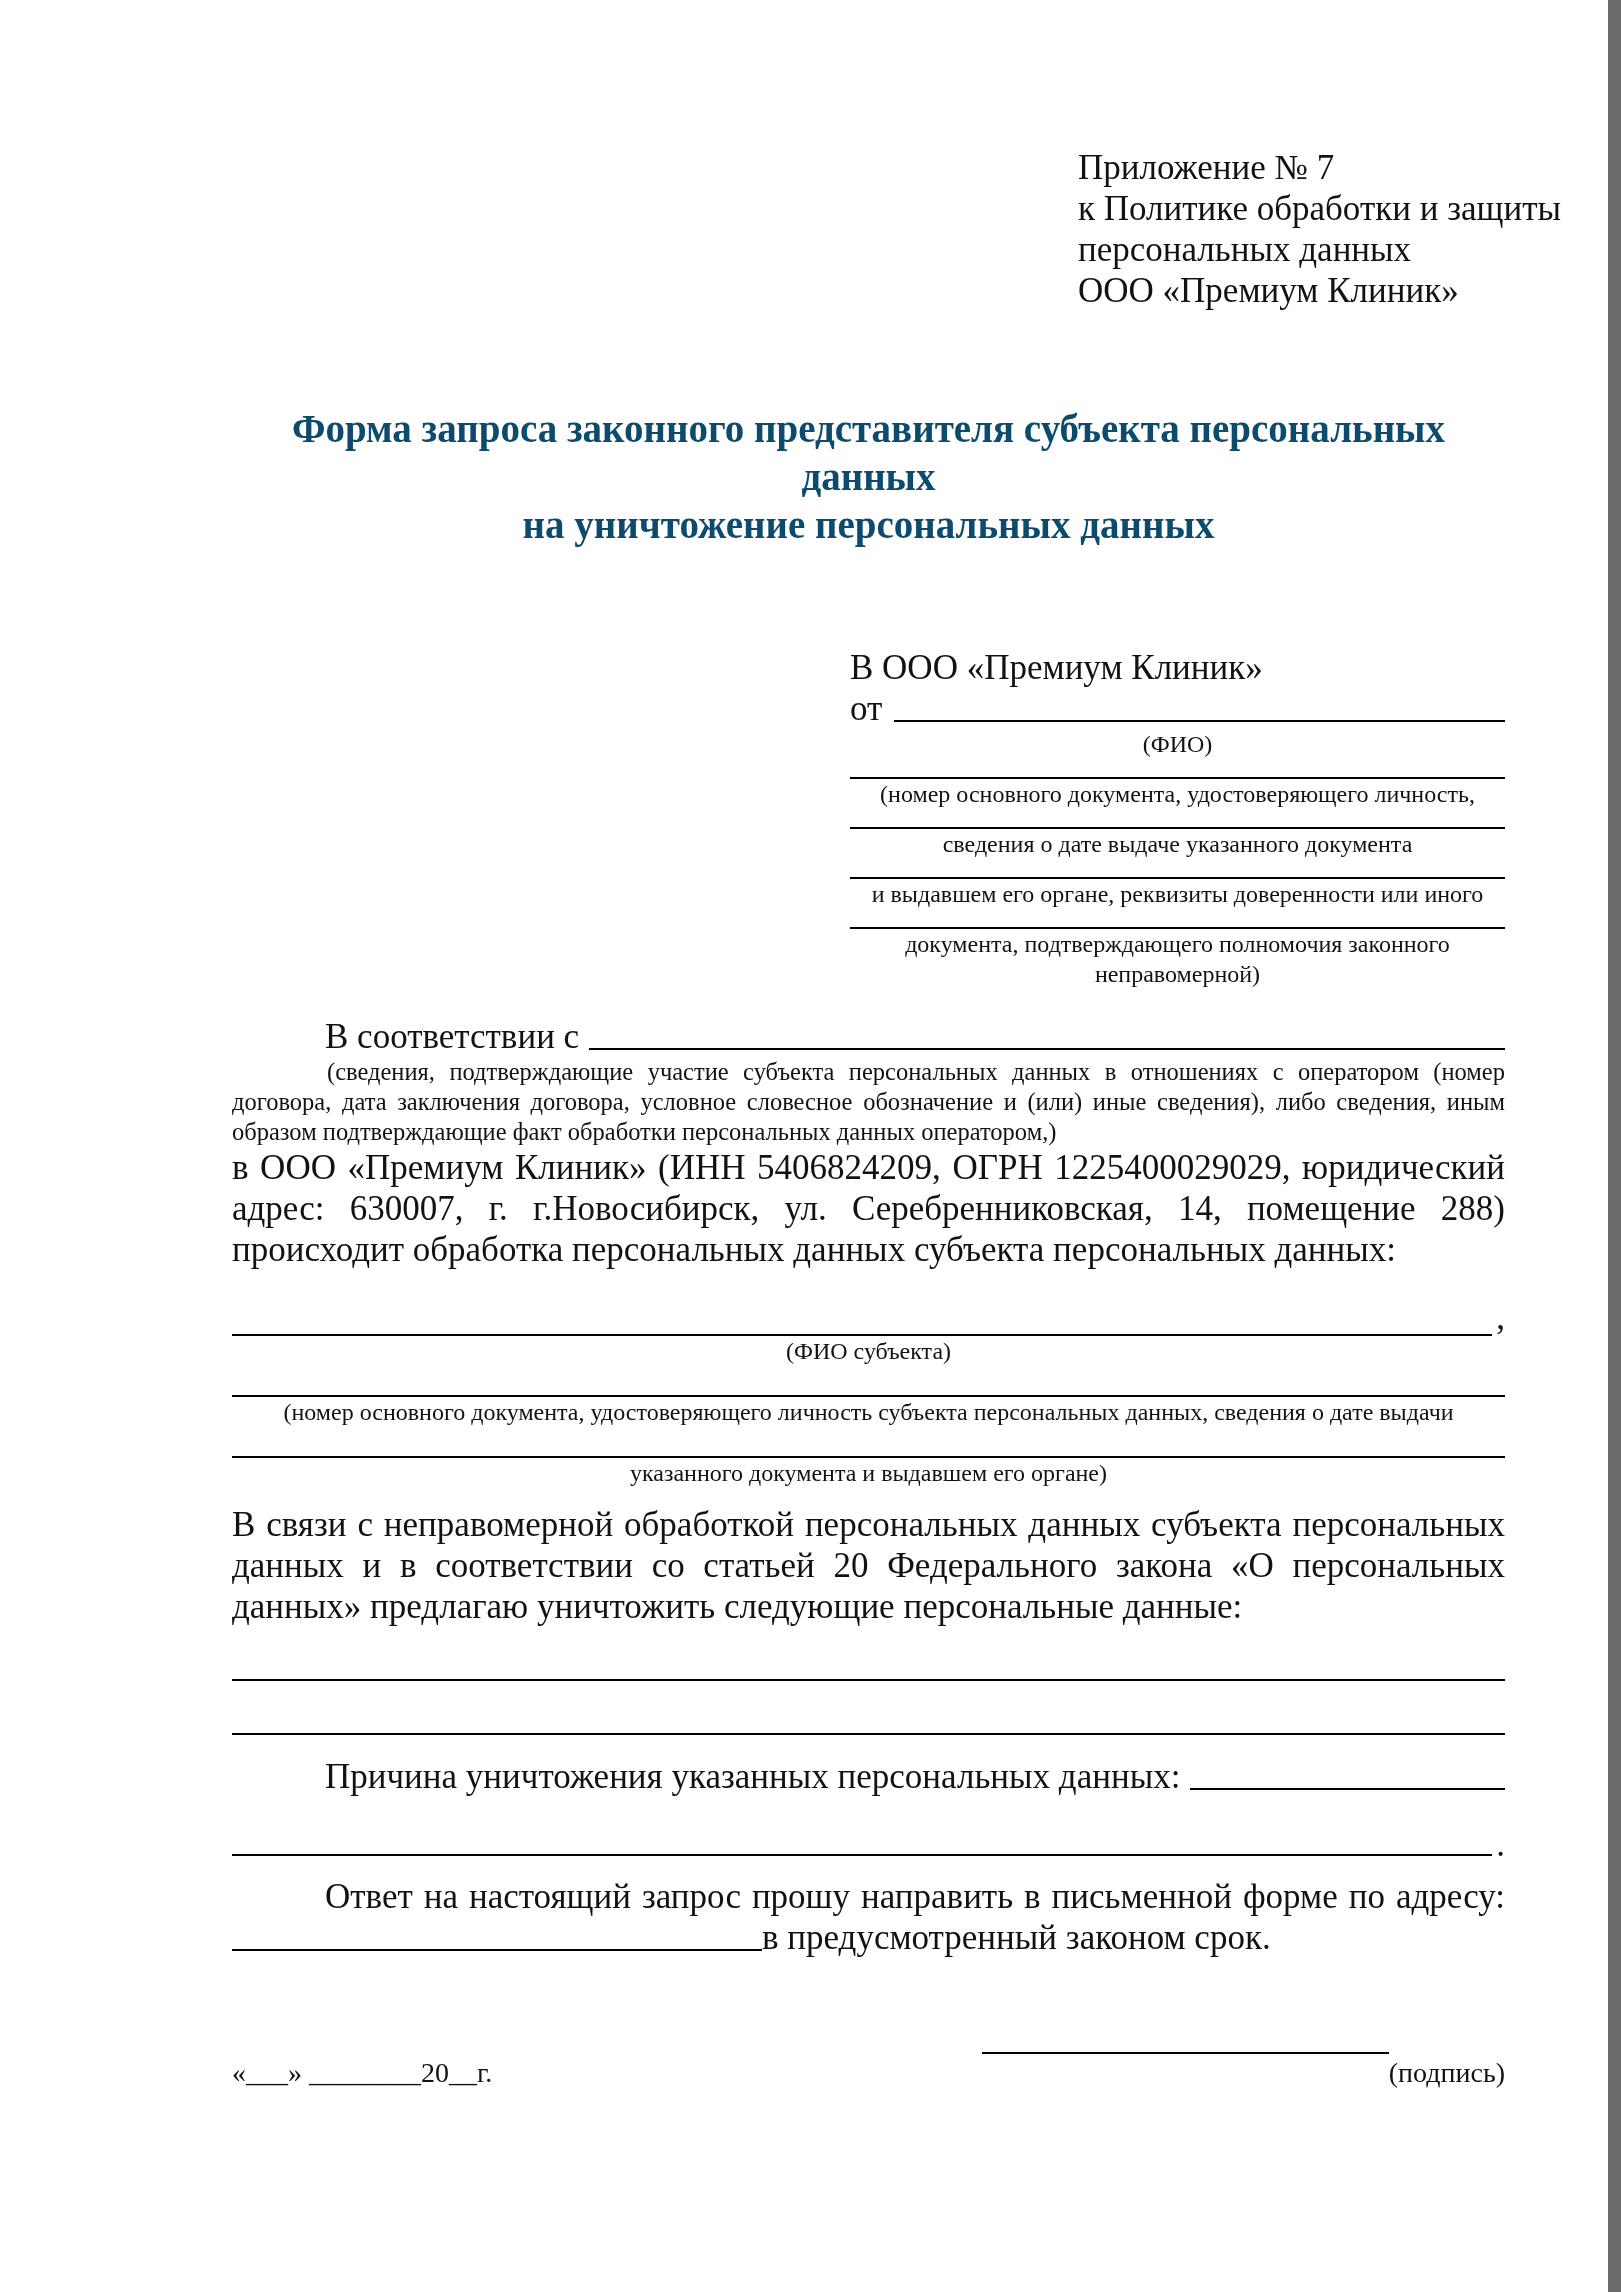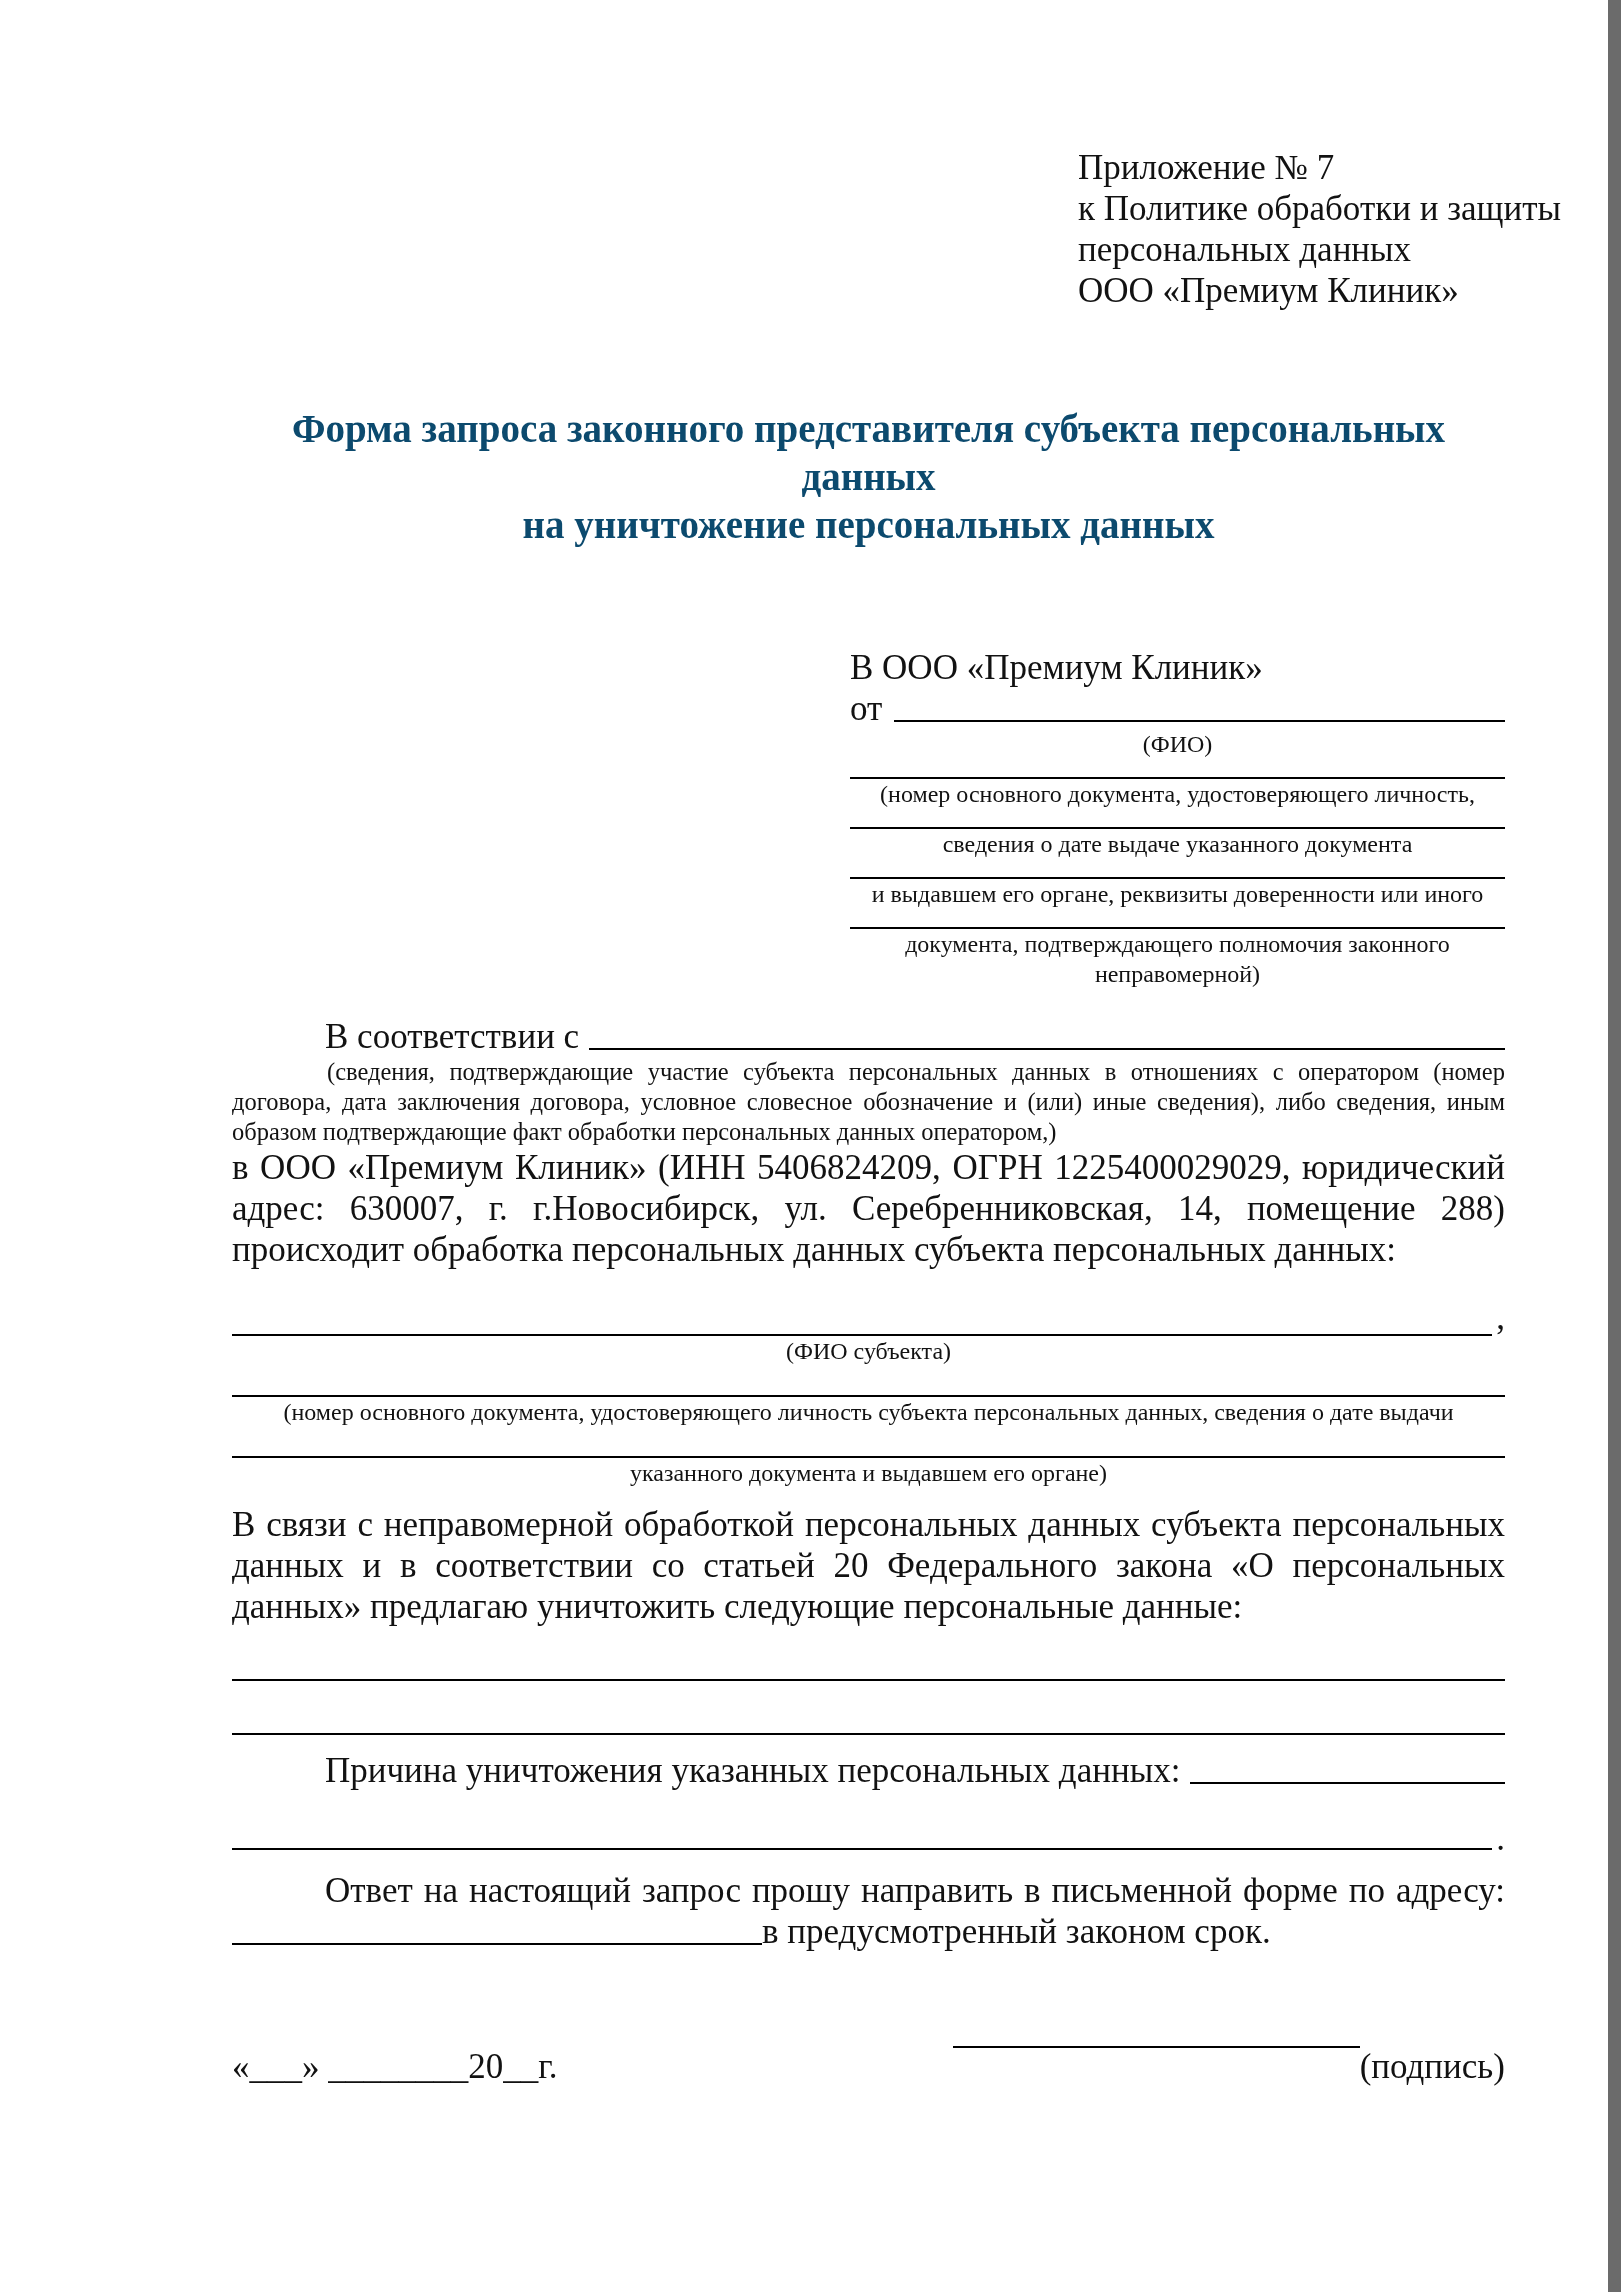--- a/index.html
+++ b/index.html
@@ -40,28 +40,28 @@
   .acc-row .lbl{margin-right:9.8px;white-space:nowrap;}
   .acc-cap{font-size:24.5px;line-height:30px;text-align:justify;text-indent:95px;}
   .para{margin:0;text-align:justify;}
   .para.ind{text-indent:93px;}
   .para.justlast{text-align-last:justify;}
   .sub-field{margin-top:29px;}
   .sub-field .line-row{display:flex;align-items:flex-end;}
   .sub-field .line{flex:1;border-bottom:2.9px solid #000;}
   .sub-field .tail{font-size:35px;line-height:37px;padding-left:3.9px;}
   .blank{height:0;border-bottom:2.9px solid #000;margin-top:52px;}
-  .reason-row{margin-top:15px;font-family:Liberation Serif, serif;}
+  .reason-row{margin-top:21px;font-family:Liberation Serif, serif;}
   .reason-row .lbl{padding-left:93px;margin-right:9.8px;}
   .period-row{margin-top:29px;}
   .period-row .tail{font-size:35px;line-height:37px;padding-left:3.9px;}
   .reply{margin-top:13.7px;}
   .tail-row .tailtxt{line-height:41px;}
   
-  .footer{margin-top:94px;display:flex;justify-content:space-between;align-items:flex-end;font-size:35px;line-height:41px;}
+  .footer{margin-top:94px;display:flex;justify-content:space-between;align-items:flex-end;font-size:28px;line-height:41px;}
   .sig{display:flex;align-items:flex-start;}
 </style>
 </head>
 <body>
 
 <div class="page">
   <div class="content">
 
     <div class="hdr">
       <div>Приложение № 7</div>

